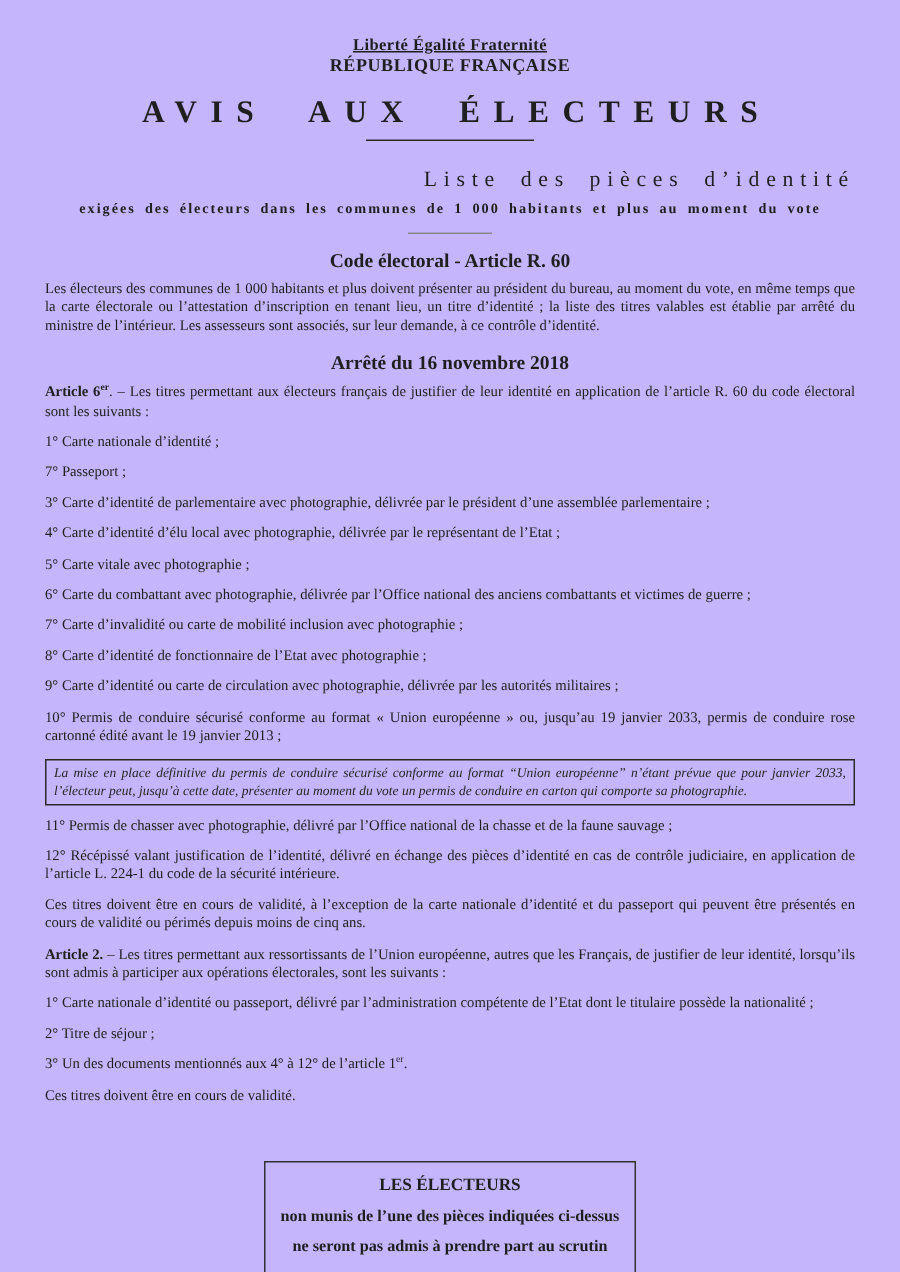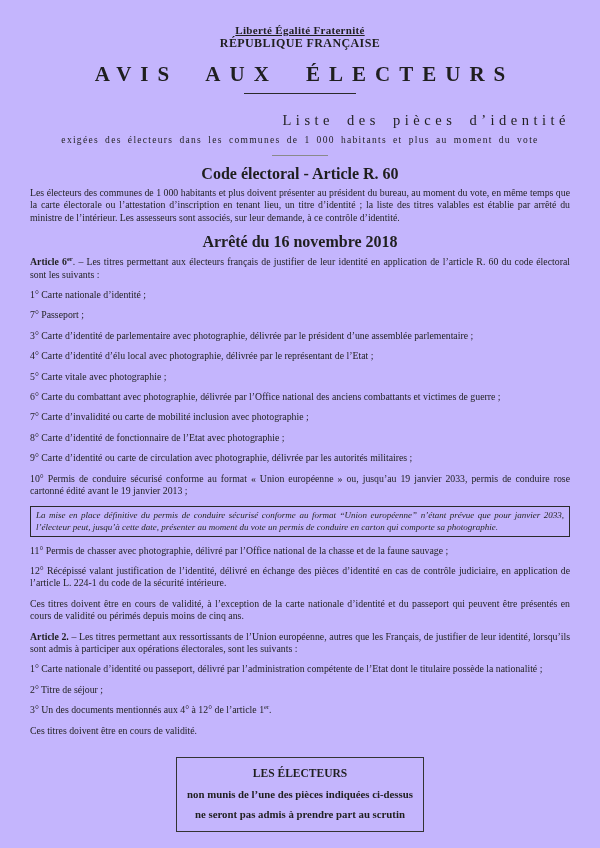--- a/index.html
+++ b/index.html
@@ -26,37 +26,37 @@
     margin:12px 0 0 0;text-align:center;font-weight:bold;
     font-size:21px;line-height:24px;letter-spacing:9px;word-spacing:14px;
     padding-left:9px; 
   }
   .rule-title{width:112px;border:0;border-top:1.2px solid #2a2a2a;margin:7px auto 0 auto;}
   .subtitle{
     margin:18px 0 0 0;text-align:right;font-weight:normal;
     font-size:14.5px;line-height:17px;letter-spacing:4.5px;word-spacing:5px;padding-left:4px;
   }
   .subtitle2{
-    margin:5px 0 0 0;text-align:center;font-weight:normal;
+    margin:5px 0 0 0;text-align:center;font-weight:bold;
     font-size:9.5px;line-height:12px;letter-spacing:1.3px;word-spacing:2.5px;
   }
   .rule-sub{width:56px;border:0;border-top:1.6px solid #8a8a8a;margin:9px auto 0 auto;}
   .section-heading{
-    margin:11px 0 0 0;text-align:center;font-weight:bold;font-size:16px;line-height:13px;
+    margin:11px 0 0 0;text-align:center;font-weight:bold;font-size:13px;line-height:13px;
   }
   .par{margin:8px 0 0 0;text-align:justify;}
   .par.first{margin-top:7px;}
   sup.er{font-size:6.5px;line-height:0;vertical-align:super;font-weight:inherit;}
   .note-box{
     margin:8px 0 0 0;border:1px solid #2a2a2a;
     padding:2px 5px 3px 5px;
     font-style:italic;font-size:9px;line-height:12px;text-align:justify;color:#262626;
   }
   .warning-box{
-    width:248px;margin:20px auto 0 auto;
+    width:248px;margin:37px auto 0 auto;
     border:1.5px solid #333;
     box-sizing:border-box;
     padding:9px 8px 11px 8px;
     text-align:center;font-weight:bold;
   }
   .warning-line1{font-size:11.5px;line-height:13px;}
   .warning-line{font-size:10.8px;line-height:12px;margin-top:8px;}
 </style>
 </head>
 <body>

